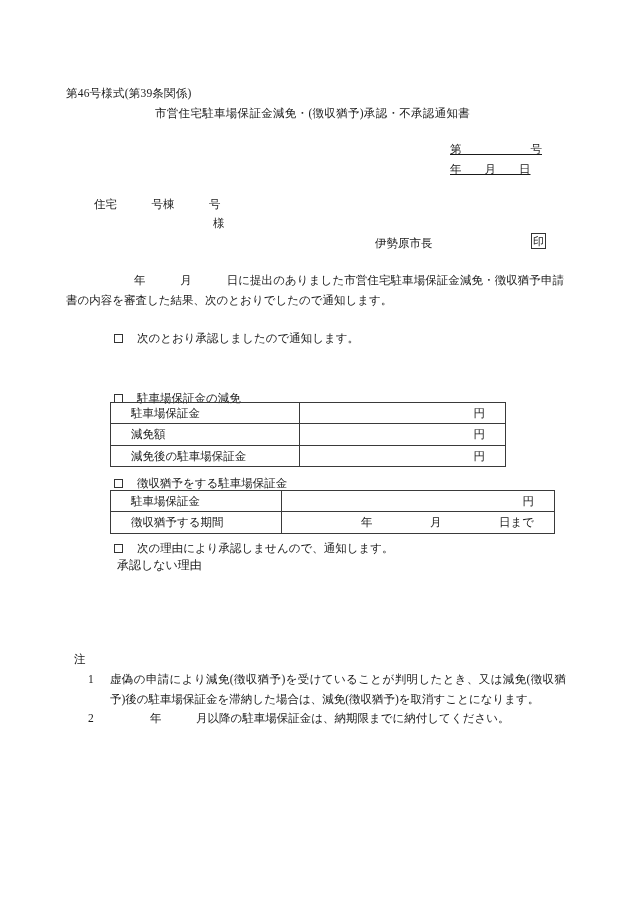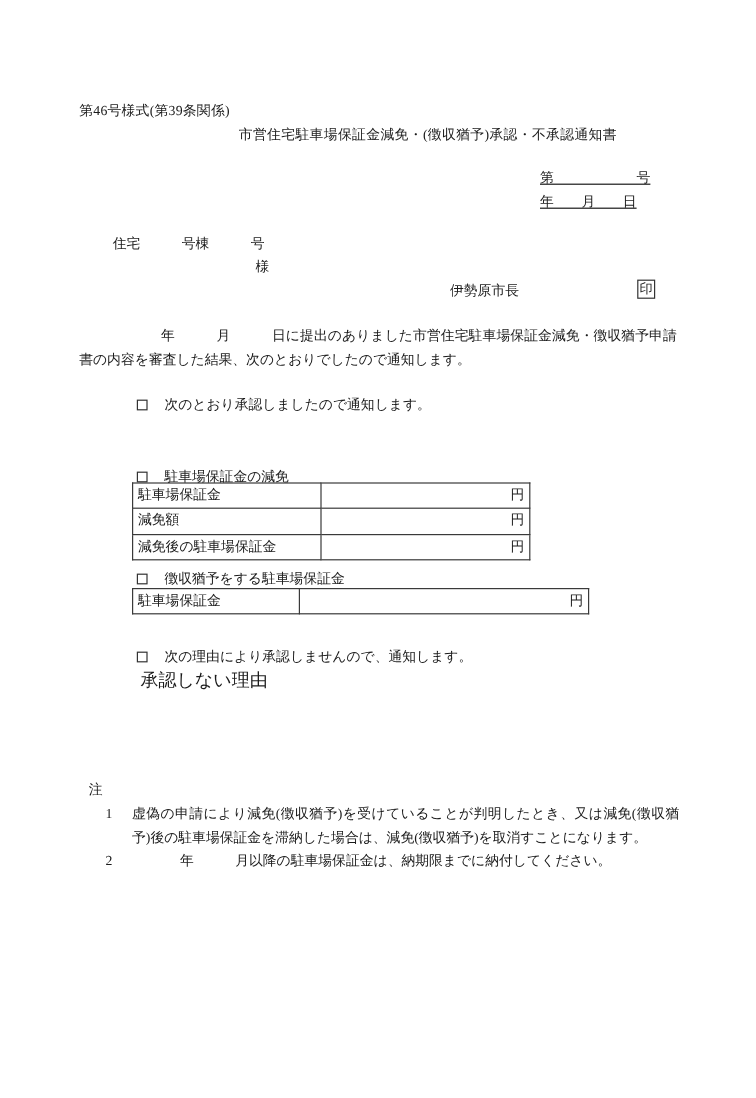--- a/index.html
+++ b/index.html
@@ -32,21 +32,20 @@
     top: 84px;
     font-size: 11.5px;
     letter-spacing: 0.2px;
   }
   .doc-title {
     position: absolute;
     left: 155px;
     top: 104px;
     font-size: 11.5px;
     letter-spacing: 0.3px;
-    margin-left: 44px;
   }
 
   
   .numblock {
     position: absolute;
     left: 450px;
     top: 139px;
     font-size: 11.5px;
     text-decoration: underline;
   }
@@ -118,33 +117,33 @@
     border: 1px solid #333;
     box-sizing: border-box;
     vertical-align: -1px;
     margin-right: 14px;
   }
 
   .cb-approve  { left: 94px; top: 329px; }
   .cb-genmen   { left: 94px; top: 389px; text-align: center; }
   .cb-yuuyo    { left: 94px; top: 474px; }
   .cb-deny     { left: 94px; top: 539px; }
-  .deny-reason { position: absolute; left: 117px; top: 556px; font-size: 15px; }
+  .deny-reason { position: absolute; left: 117px; top: 556px; font-size: 12px; }
 
   
   table.form-table {
     position: absolute;
     border-collapse: collapse;
     font-size: 11.5px;
     table-layout: fixed;
   }
   table.form-table td {
     border: 1px solid #3a3a3a;
     height: 14px;
-    padding: 1px 4px;
+    padding: 1px 20px;
     vertical-align: middle;
     white-space: pre;
   }
   table.form-table td.label { width: 148px; }
   table.form-table td.value { text-align: right; }
 
   #table-genmen { left: 110px; top: 402px; width: 315px; }
   #table-genmen td.label { width: 148px; }
   #table-genmen td.value { width: 165px; }
 
@@ -219,20 +218,24 @@
     </tbody>
   </table>
 
   <div class="cbline cb-yuuyo"><span class="cb"></span><span>徴収猶予をする駐車場保証金</span></div>
 
   <table class="form-table" id="table-yuuyo">
     <tbody>
       <tr>
         <td class="label">駐車場保証金</td>
         <td class="value">円</td>
+      </tr>
+      <tr>
+        <td class="label">徴収猶予する期間</td>
+        <td class="value period">年　　　　　月　　　　　日まで</td>
       </tr>
     </tbody>
   </table>
 
   <div class="cbline cb-deny"><span class="cb"></span><span>次の理由により承認しませんので、通知します。</span></div>
   <div class="deny-reason">承認しない理由</div>
 
   <div class="notes">
     <div class="notes-head">注</div>
     <div class="note-item">

